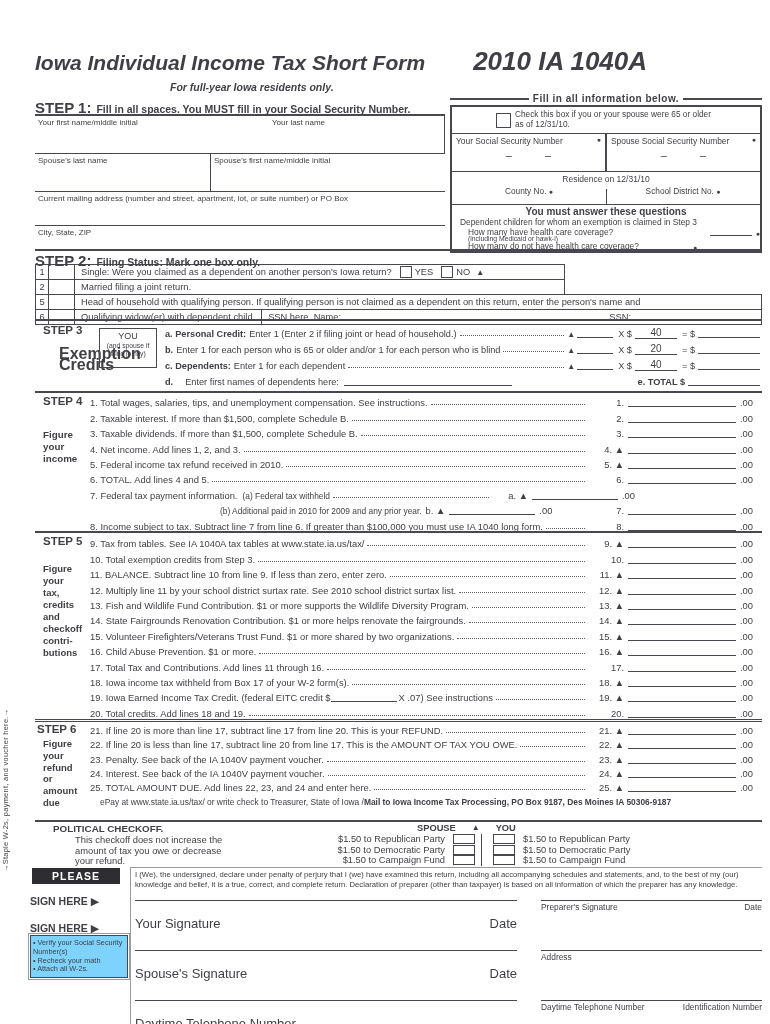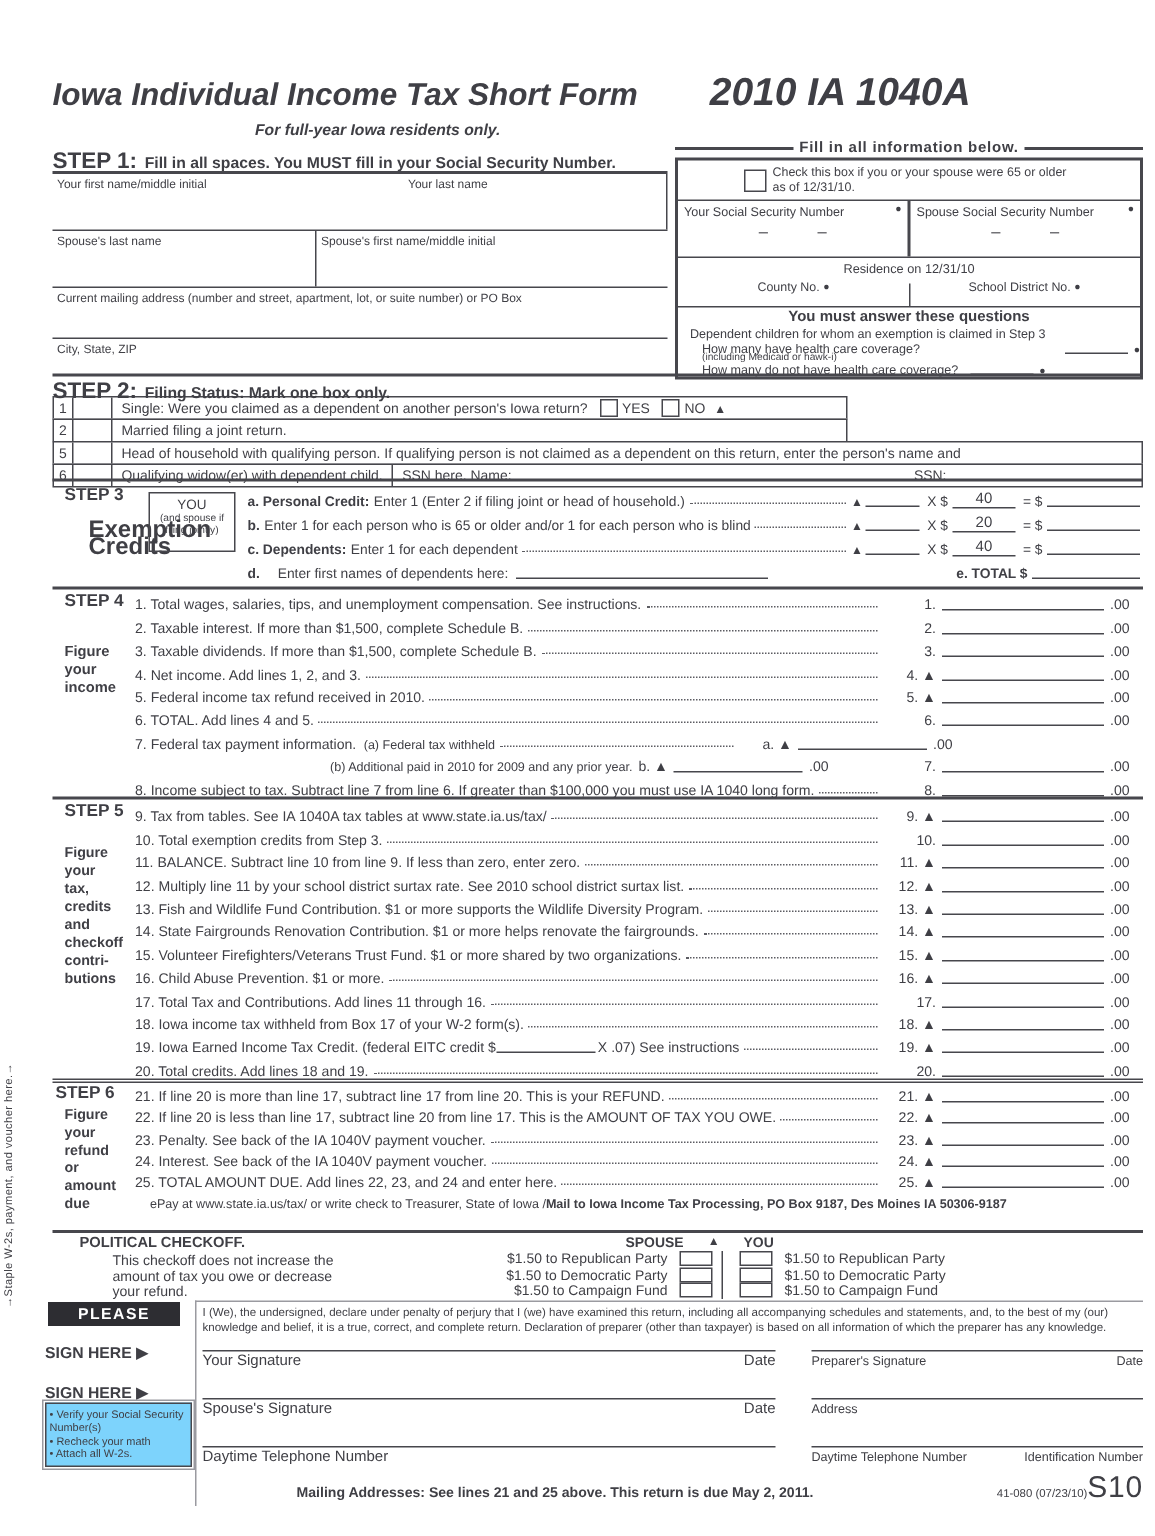--- a/index.html
+++ b/index.html
@@ -111,21 +111,21 @@
   .please{position:absolute;left:2px;top:1px;width:88px;height:16px;background:#2d2d32;color:#fff;
           font-size:10.5px;font-weight:bold;text-align:center;line-height:16px;letter-spacing:1px}
   .signhere{position:absolute;left:0;font-size:10.5px;font-weight:bold;white-space:nowrap}
   .arrowg{font-size:11px}
   .bulletbox{position:absolute;left:0;top:68px;width:92px;border:1.5px solid #47474d;outline:1px solid #9a9aa0;outline-offset:1px;padding:3px 2px;background:#7dd3fc}
   .bullet{font-size:7.3px;line-height:8.8px}
   .bullet::before{content:"• "}
   .sigmain{position:absolute;left:100px;top:0;right:0;border-top:1px solid #9a9aa0;border-left:1px solid #9a9aa0}
   .perjury{font-size:7.7px;line-height:10.4px;padding:2px 2px 0 4px}
   .sigrow{display:flex;margin-top:9px;padding-left:4px}
-  .sigcol1{width:382px;border-top:1.5px solid #47474d;display:flex;font-size:10px;padding-top:1px}
+  .sigcol1{width:382px;border-top:1.5px solid #47474d;display:flex;font-size:13px;padding-top:15px}
   .sigcol2{flex:1;margin-left:24px;border-top:1.5px solid #47474d;display:flex;font-size:8.4px;padding-top:1px}
   .gap20{margin-top:19px}
   .botrow{display:flex;margin-top:4px;padding-left:4px;align-items:baseline}
   .mailing{width:470px;text-align:center;font-size:9.4px;font-weight:bold}
   .codes{flex:1;display:flex;justify-content:flex-end;align-items:baseline}
   .fcode{font-size:7.6px}
   .pcode{font-size:20px;letter-spacing:.5px}
   
   .staple{position:absolute;left:1px;top:642px;height:230px;width:13px;font-size:7.4px;
           writing-mode:vertical-rl;transform:rotate(180deg);white-space:nowrap;letter-spacing:.3px}

